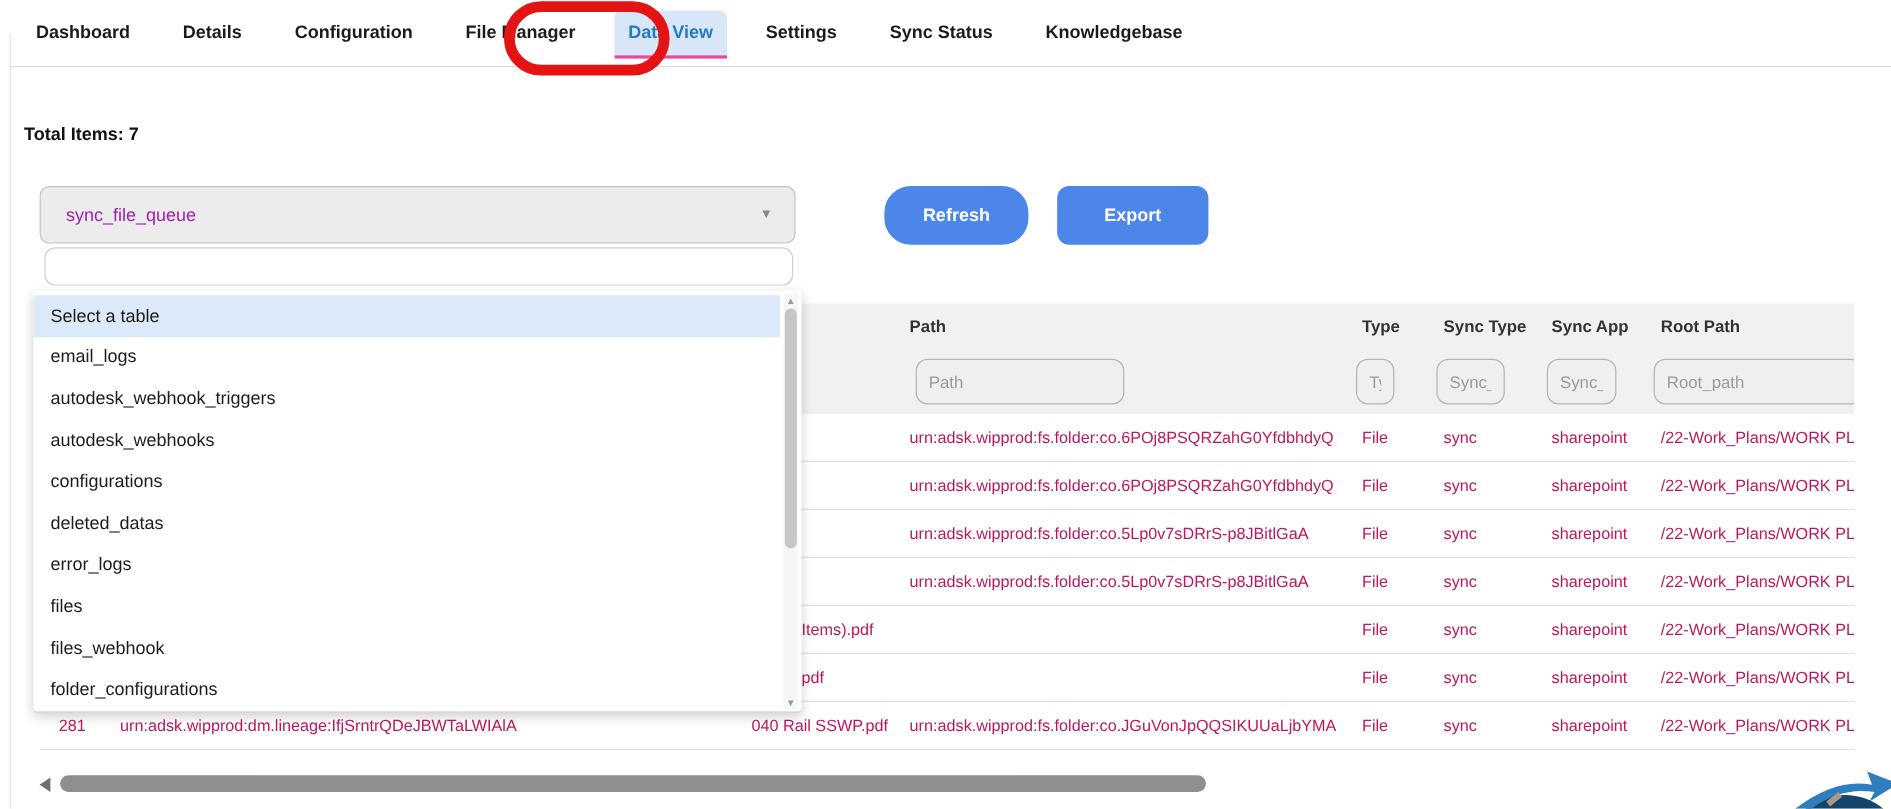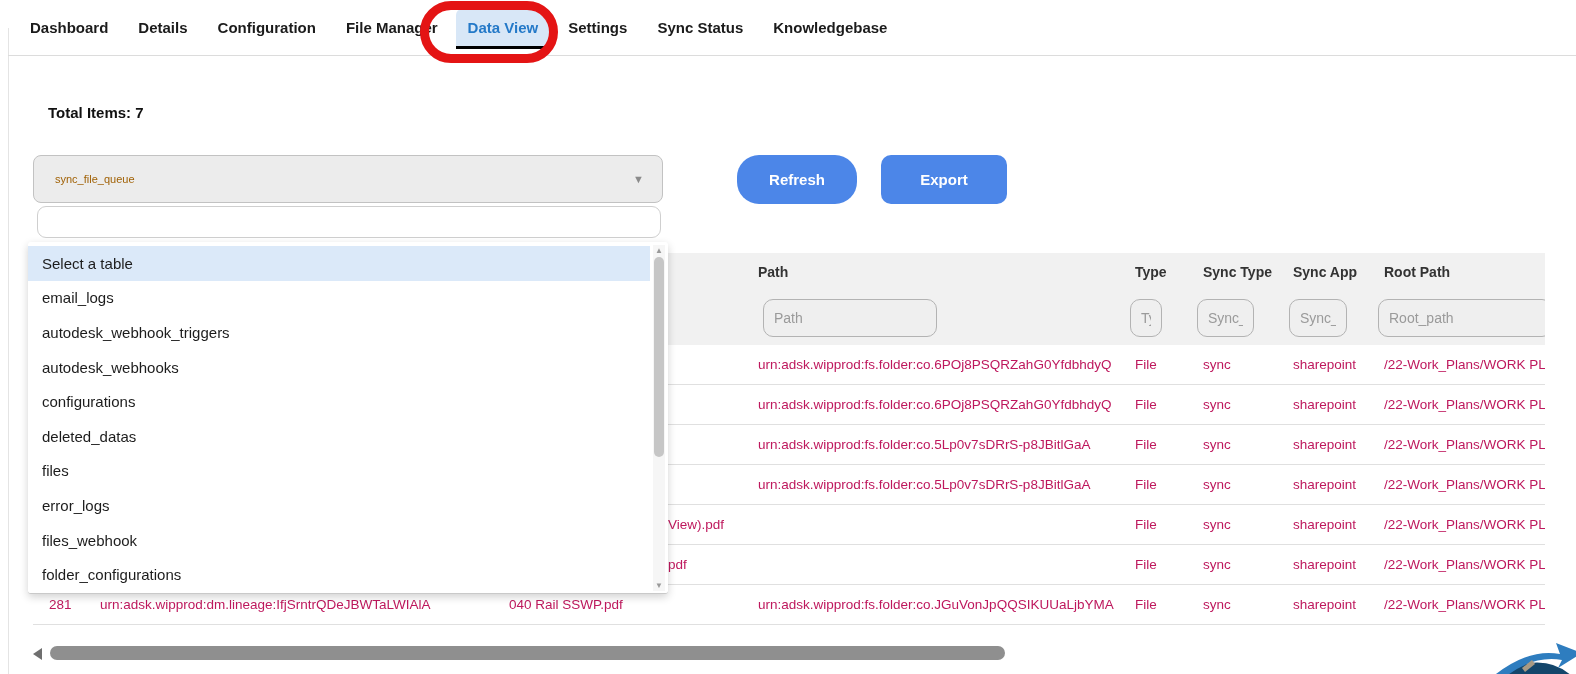--- a/index.html
+++ b/index.html
@@ -4,45 +4,45 @@
 <style>
   * { margin:0; padding:0; box-sizing:border-box; }
   html,body { background:#fff; }
   .page {
     position:relative; width:1576px; height:674px; overflow:hidden;
     font-family:"Liberation Sans", sans-serif; background:#fff; color:#1b1b1b;
   }
   .left-edge { position:absolute; left:8px; top:28px; bottom:0; width:1px; background:#e4e4e4; }
 
   
-  .tabbar { position:absolute; left:18px; top:9px; display:flex; gap:6px; z-index:5; }
+  .tabbar { position:absolute; left:18px; top:9px; display:flex; gap:20px; z-index:5; }
   .tab {
     padding:10px 12px 13px; font-size:15px; font-weight:600; color:#1b1b1b;
     cursor:pointer; white-space:nowrap;
   }
   .tab.active {
-    background:#d8e7f7; color:#2479c8; border-bottom:3px solid #000000;
+    background:#d8e7f7; color:#2479c8; border-bottom:3px solid #ec4899;
     border-radius:6px 6px 0 0; padding-bottom:0;
   }
   .tab-divider { position:absolute; left:8px; right:0; top:55px; height:1px; background:#dcdcdc; }
   .annotation-ellipse {
     position:absolute; left:420px; top:1px; width:138px; height:62px;
     border:9px solid #e41414; border-radius:34px; z-index:50; pointer-events:none;
   }
 
   
-  .total-items { position:absolute; left:48px; top:104px; font-size:15px; font-weight:700; color:#111; }
+  .total-items { position:absolute; left:20px; top:104px; font-size:15px; font-weight:700; color:#111; }
 
   
   .table-select {
     position:absolute; left:33px; top:155px; width:630px; height:48px;
     background:#ececec; border:1px solid #c2c2c2; border-radius:8px;
     display:flex; align-items:center; padding:0 18px 0 21px; cursor:pointer;
   }
-  .table-select-value { flex:1; font-size:11px; color:#a16207; }
+  .table-select-value { flex:1; font-size:15px; color:#a21caf; }
   .select-caret { font-size:11px; color:#8a8a8a; }
   .select-search {
     position:absolute; left:37px; top:206px; width:624px; height:32px;
     border:1px solid #cfcfcf; border-radius:9px; background:#fff;
     font-family:"Liberation Sans", sans-serif; font-size:14px; padding:0 12px; outline:none;
   }
 
   
   .dropdown-panel {
     position:absolute; left:28px; top:242px; width:640px; height:352px;
@@ -88,21 +88,21 @@
   .fi-rootpath { left:1345px; width:174px; }
 
   .grid-body { position:absolute; left:33px; top:345px; width:1512px; z-index:1; }
   .grid-row { position:relative; height:40px; border-bottom:1px solid #e0e0e0; background:#fff; }
   .cell {
     position:absolute; top:0; height:40px; line-height:40px; font-size:13.5px;
     color:#be185d; white-space:nowrap; overflow:hidden;
   }
   .c-id { left:16px; width:48px; }
   .c-urn { left:67px; width:380px; }
-  .c-name { left:476px; width:255px; }
+  .c-name { left:452px; width:255px;text-align:right; }
   .c-namefrag { left:635px; width:95px; }
   .c-path { left:725px; width:365px; }
   .c-type { left:1102px; width:55px; }
   .c-synctype { left:1170px; width:70px; }
   .c-syncapp { left:1260px; width:80px; }
   .c-rootpath { left:1351px; width:161px; }
 
   
   .hscroll-arrow {
     position:absolute; left:33px; top:648px; width:0; height:0;
@@ -183,21 +183,21 @@
       <span class="cell c-rootpath">/22-Work_Plans/WORK PLAN</span>
     </div>
     <div class="grid-row">
       <span class="cell c-path">urn:adsk.wipprod:fs.folder:co.5Lp0v7sDRrS-p8JBitlGaA</span>
       <span class="cell c-type">File</span>
       <span class="cell c-synctype">sync</span>
       <span class="cell c-syncapp">sharepoint</span>
       <span class="cell c-rootpath">/22-Work_Plans/WORK PLAN</span>
     </div>
     <div class="grid-row">
-      <span class="cell c-namefrag">View).pdf</span>
+      <span class="cell c-namefrag">Items).pdf</span>
       <span class="cell c-type">File</span>
       <span class="cell c-synctype">sync</span>
       <span class="cell c-syncapp">sharepoint</span>
       <span class="cell c-rootpath">/22-Work_Plans/WORK PLAN</span>
     </div>
     <div class="grid-row">
       <span class="cell c-namefrag">pdf</span>
       <span class="cell c-type">File</span>
       <span class="cell c-synctype">sync</span>
       <span class="cell c-syncapp">sharepoint</span>
@@ -216,22 +216,22 @@
   </div>
 
   <div class="dropdown-panel">
     <div class="dropdown-list">
       <div class="dropdown-item highlighted">Select a table</div>
       <div class="dropdown-item">email_logs</div>
       <div class="dropdown-item">autodesk_webhook_triggers</div>
       <div class="dropdown-item">autodesk_webhooks</div>
       <div class="dropdown-item">configurations</div>
       <div class="dropdown-item">deleted_datas</div>
+      <div class="dropdown-item">error_logs</div>
       <div class="dropdown-item">files</div>
-      <div class="dropdown-item">error_logs</div>
       <div class="dropdown-item">files_webhook</div>
       <div class="dropdown-item">folder_configurations</div>
     </div>
     <div class="dd-scrollbar">
       <div class="dd-arrow up">▲</div>
       <div class="dd-scroll-thumb"></div>
       <div class="dd-arrow down">▼</div>
     </div>
   </div>
 

